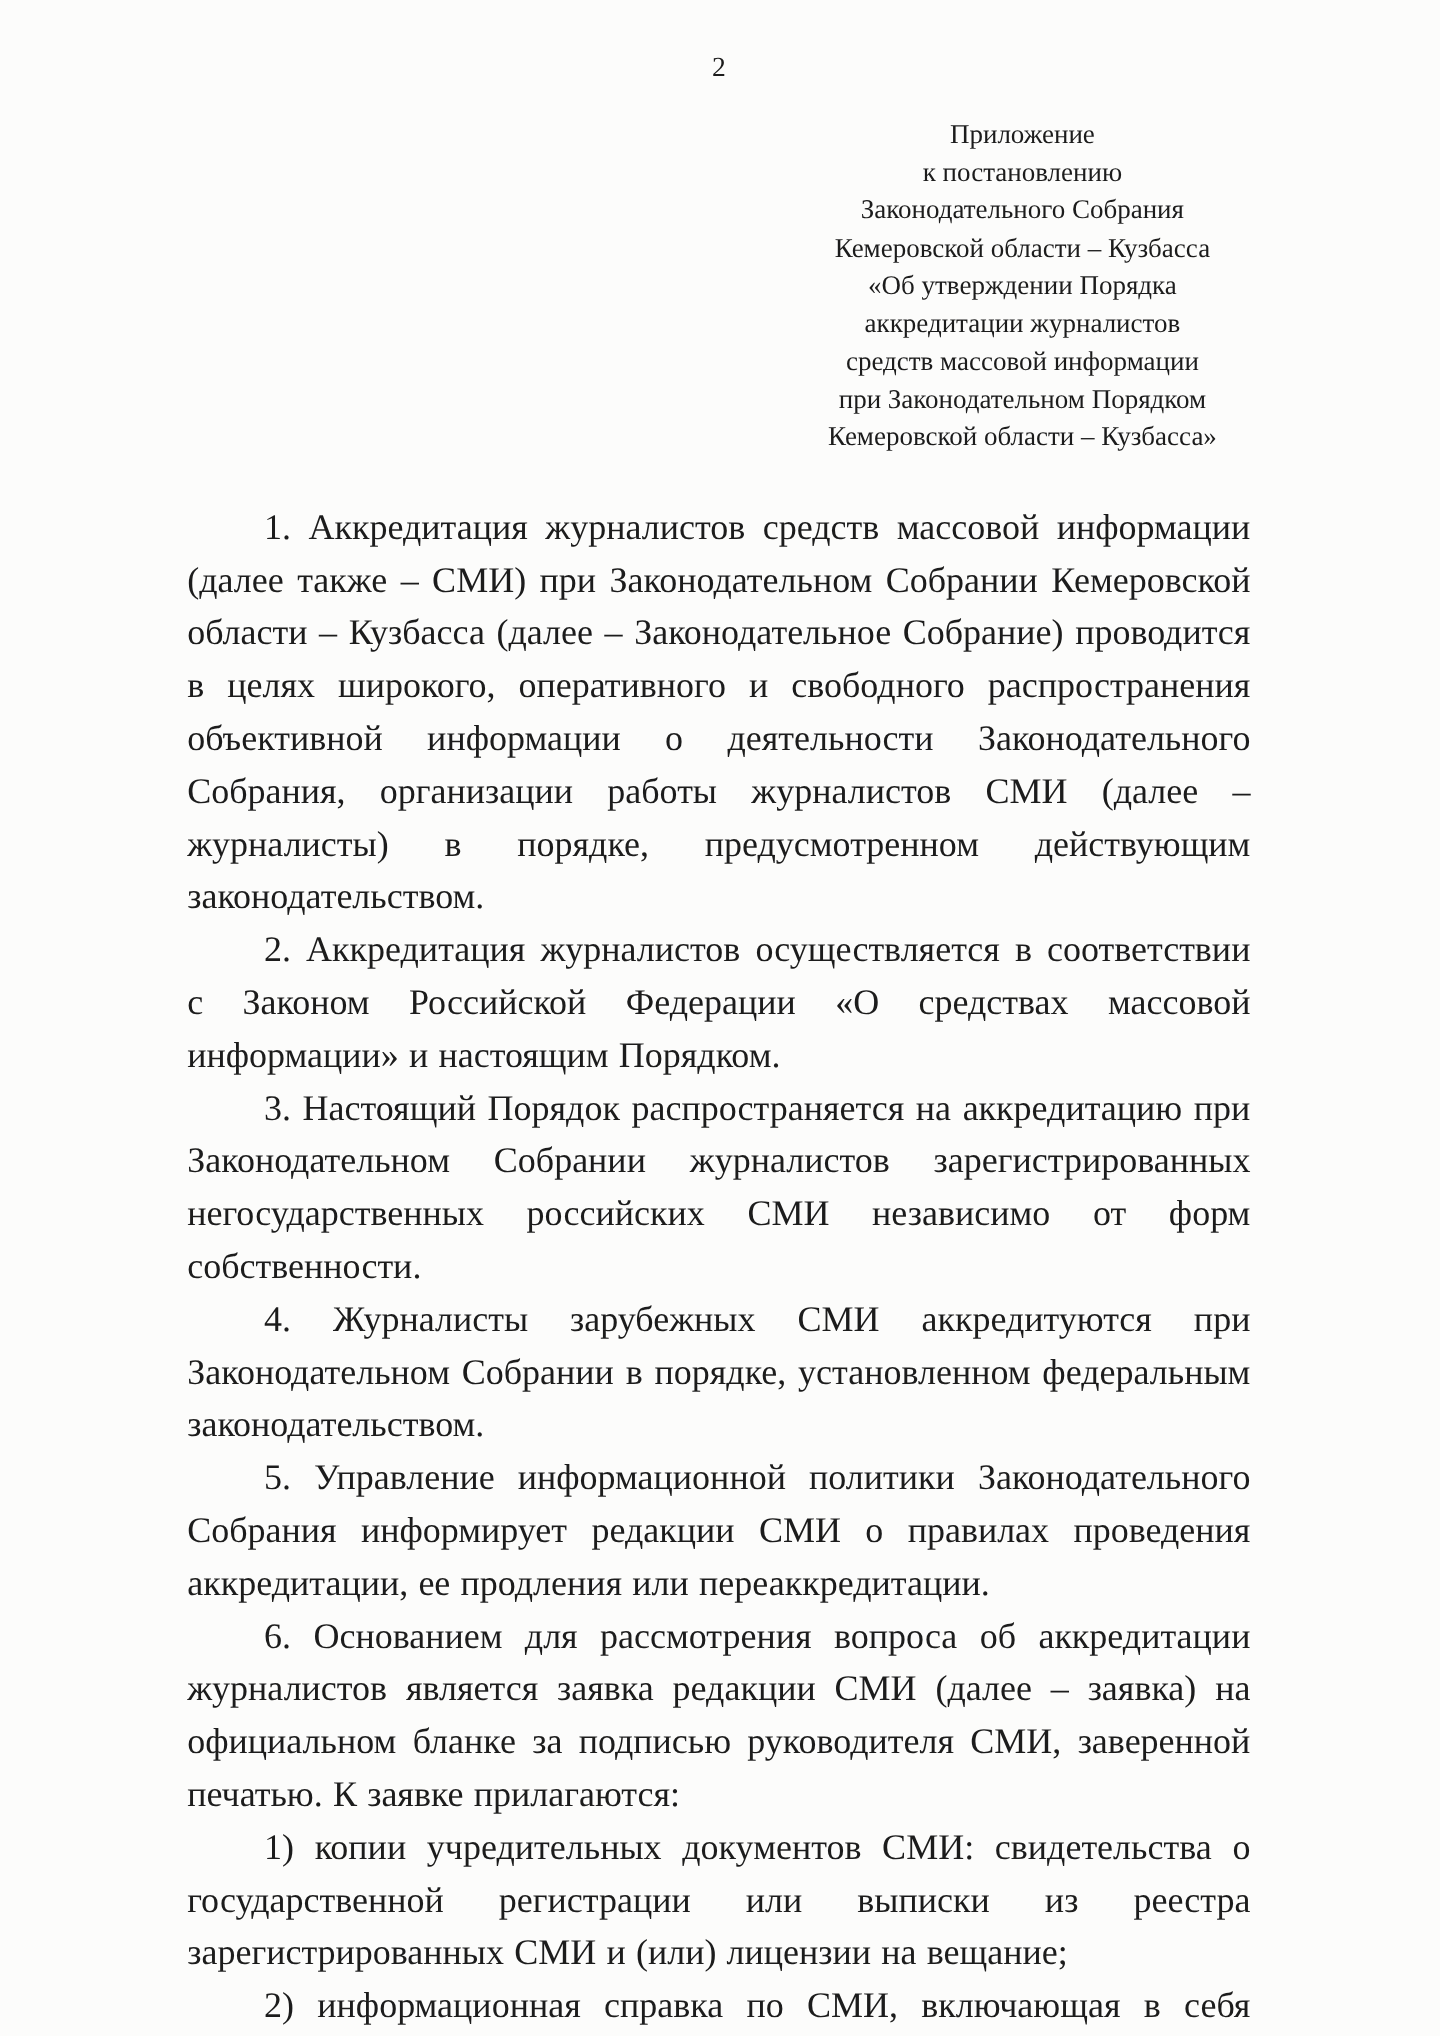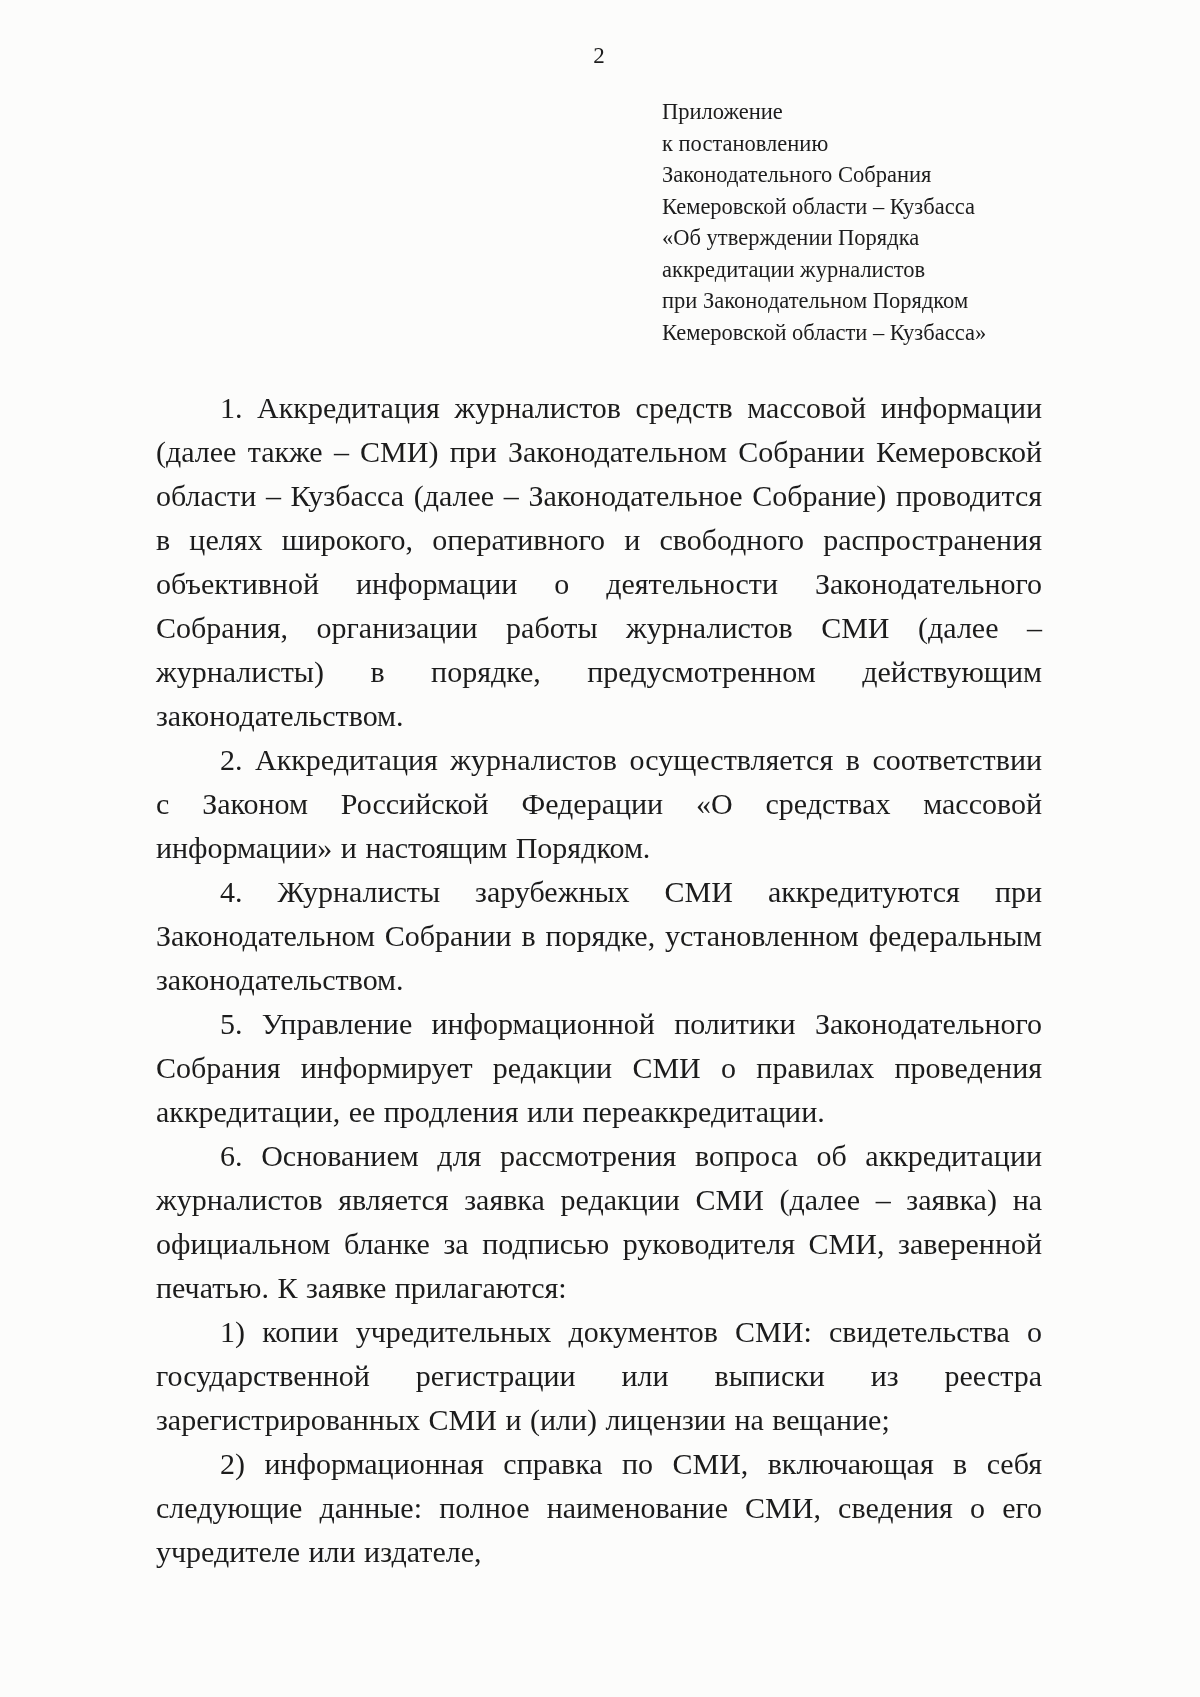--- a/index.html
+++ b/index.html
@@ -24,21 +24,21 @@
   }
   .page-number {
     text-align: center;
     font-size: 23px;
     line-height: 28px;
     margin-bottom: 26px;
   }
   .annex {
     width: 380px;
     margin-left: auto;
-    text-align: left;
+    text-align: center;
     font-size: 22.5px;
     line-height: 31.5px;
   }
   .title-block {
     text-align: center;
     margin-top: 56px;
     font-weight: bold;
     font-size: 23px;
     line-height: 33px;
   }
@@ -67,28 +67,30 @@
 
   <div class="page-number">2</div>
 
   <div class="annex">
     <div>Приложение</div>
     <div>к постановлению</div>
     <div>Законодательного Собрания</div>
     <div>Кемеровской области – Кузбасса</div>
     <div>«Об утверждении Порядка</div>
     <div>аккредитации журналистов</div>
+    <div>средств массовой информации</div>
     <div>при Законодательном Порядком</div>
     <div>Кемеровской области – Кузбасса»</div>
   </div>
 
 
   <div class="body-text">
     <p class="para">1. Аккредитация журналистов средств массовой информации (далее также – СМИ) при Законодательном Собрании Кемеровской области – Кузбасса (далее – Законодательное Собрание) проводится в целях широкого, оперативного и свободного распространения объективной информации о деятельности Законодательного Собрания, организации работы журналистов СМИ (далее – журналисты) в порядке, предусмотренном действующим законодательством.</p>
     <p class="para">2. Аккредитация журналистов осуществляется в соответствии с Законом Российской Федерации «О средствах массовой информации» и настоящим Порядком.</p>
+    <p class="para">3. Настоящий Порядок распространяется на аккредитацию при Законодательном Собрании журналистов зарегистрированных негосударственных российских СМИ независимо от форм собственности.</p>
     <p class="para">4. Журналисты зарубежных СМИ аккредитуются при Законодательном Собрании в порядке, установленном федеральным законодательством.</p>
     <p class="para">5. Управление информационной политики Законодательного Собрания информирует редакции СМИ о правилах проведения аккредитации, ее продления или переаккредитации.</p>
     <p class="para">6. Основанием для рассмотрения вопроса об аккредитации журналистов является заявка редакции СМИ (далее – заявка) на официальном бланке за подписью руководителя СМИ, заверенной печатью. К заявке прилагаются:</p>
     <p class="para">1) копии учредительных документов СМИ: свидетельства о государственной регистрации или выписки из реестра зарегистрированных СМИ и (или) лицензии на вещание;</p>
     <p class="para">2) информационная справка по СМИ, включающая в себя следующие данные: полное наименование СМИ, сведения о его учредителе или издателе,</p>
   </div>
 
 </div>
 
 </body></html>

